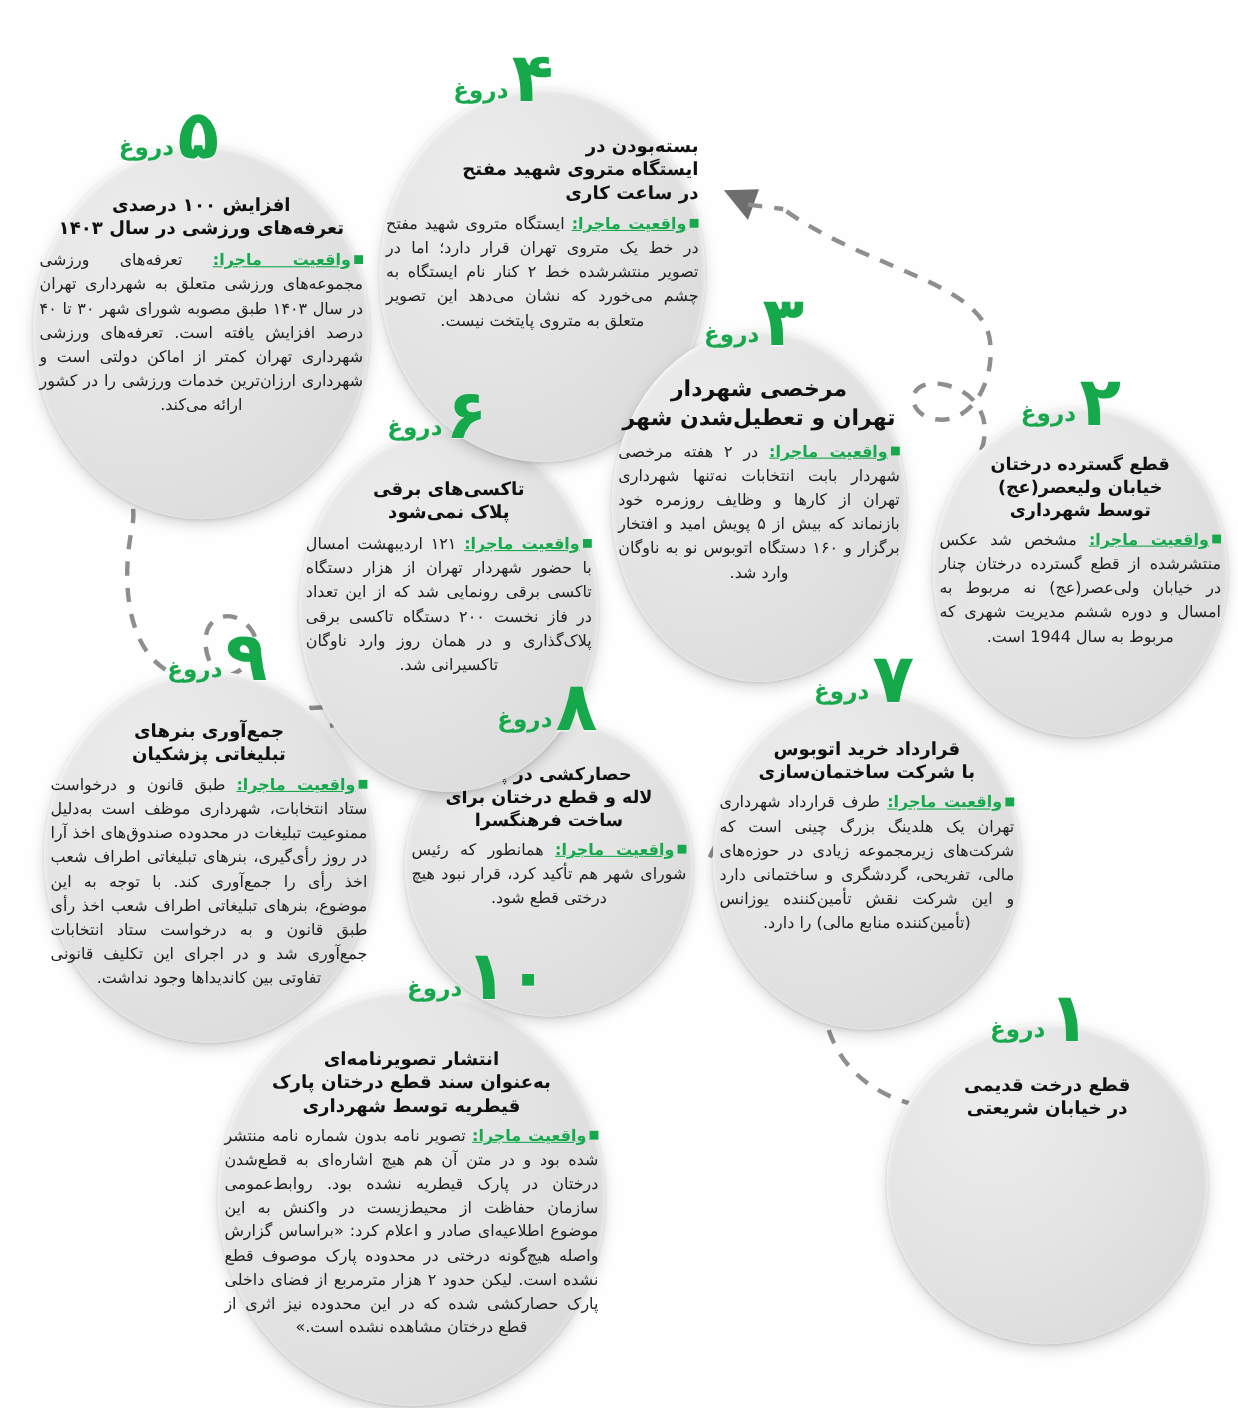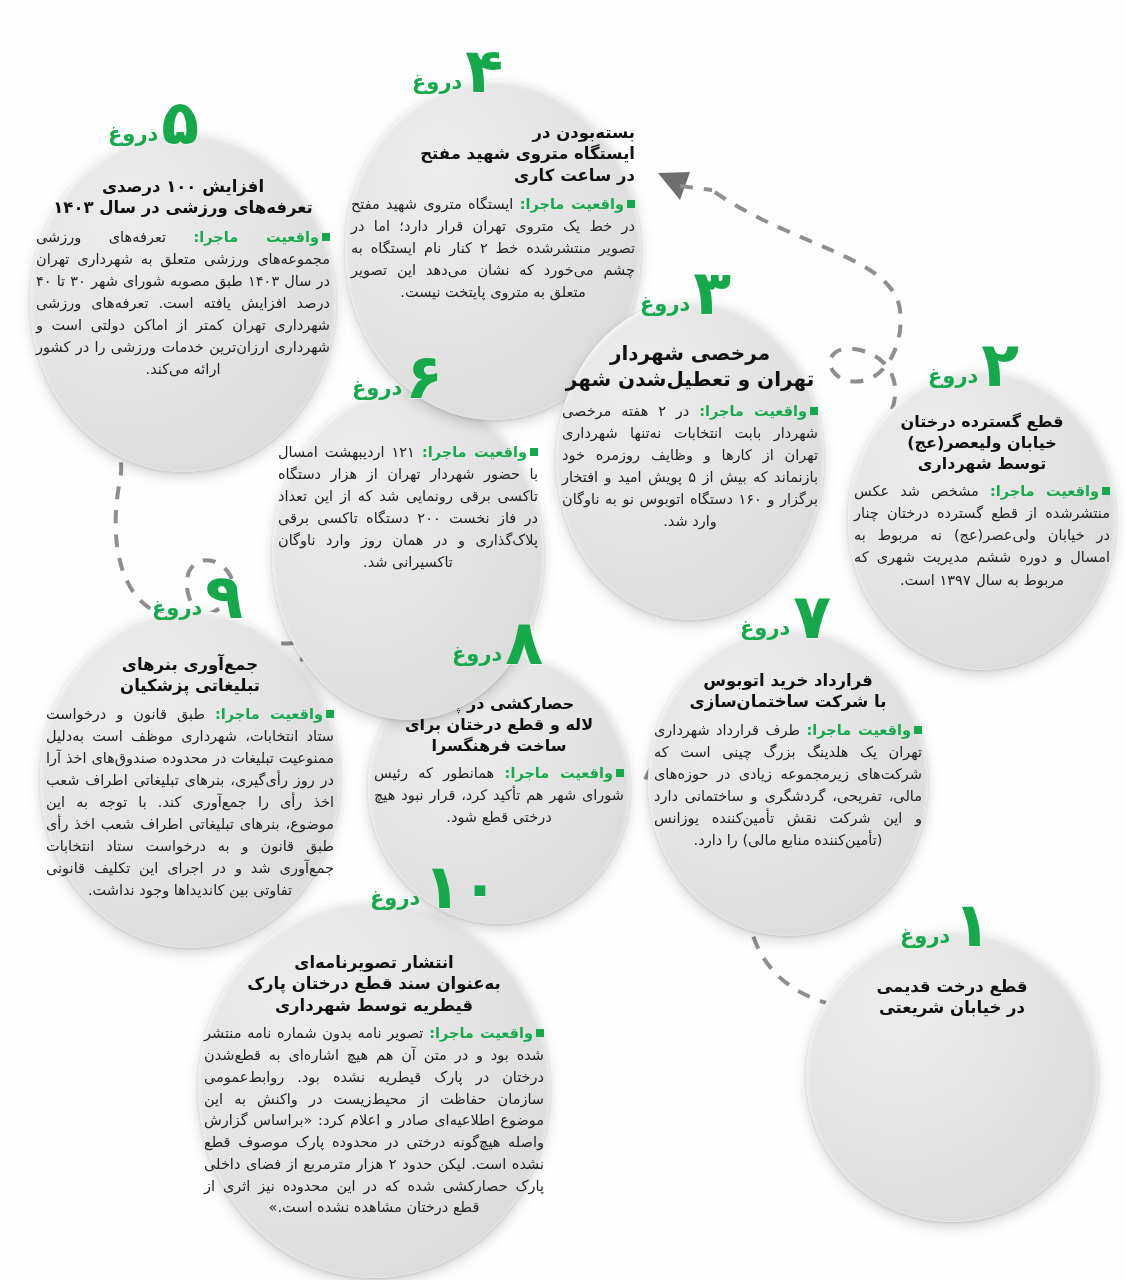--- a/index.html
+++ b/index.html
@@ -57,21 +57,21 @@
   .title{
     font-weight:bold;color:#111;
     line-height:1.3;
     padding:0 6px;
   }
   .body{
     color:#222;line-height:1.52;
     text-align:justify;text-align-last:center;
     padding:0 6px;
   }
-  .lead{color:#16a94c;font-weight:bold;white-space:nowrap;}
+  .lead{color:#16a94c;font-weight:bold;white-space:nowrap;text-decoration:underline;}
   .sq{display:inline-block;width:8px;height:8px;background:#16a94c;
       margin-left:3px;vertical-align:1px;}
 
   
   .b1 {left:806px;top:930px;width:292px;height:292px;padding-top:46px;}
   .b1 .title{font-size:16.5px;}
   .b1 .body{font-size:14.5px;margin-top:7px;}
 
   .b2 {left:848px;top:370px;width:268px;height:300px;padding-top:42px;}
   .b2 .title{font-size:16px;}
@@ -185,20 +185,21 @@
       <div class="body"><span class="sq"></span><span class="lead">واقعیت ماجرا:</span> <span>طرف قرارداد شهرداری تهران یک هلدینگ بزرگ چینی است که شرکت‌های زیرمجموعه زیادی در حوزه‌های مالی، تفریحی، گردشگری و ساختمانی دارد و این شرکت نقش تأمین‌کننده یوزانس (تأمین‌کننده منابع مالی) را دارد.</span></div>
     </div>
   </div>
   <div class="badge bg7">
     <span class="num">۷</span>
     <span class="word">دروغ</span>
   </div>
 
   <div class="bubble b6">
     <div class="inner">
+      <div class="title">تاکسی‌های برقی<br>پلاک نمی‌شود</div>
       <div class="body"><span class="sq"></span><span class="lead">واقعیت ماجرا:</span> <span>۱۲۱ اردیبهشت امسال با حضور شهردار تهران از هزار دستگاه تاکسی برقی رونمایی شد که از این تعداد در فاز نخست ۲۰۰ دستگاه تاکسی برقی پلاک‌گذاری و در همان روز وارد ناوگان تاکسیرانی شد.</span></div>
     </div>
   </div>
   <div class="badge bg6">
     <span class="num">۶</span>
     <span class="word">دروغ</span>
   </div>
 
   <div class="bubble b5">
     <div class="inner">
@@ -229,21 +230,21 @@
     </div>
   </div>
   <div class="badge bg3">
     <span class="num">۳</span>
     <span class="word">دروغ</span>
   </div>
 
   <div class="bubble b2">
     <div class="inner">
       <div class="title">قطع گسترده درختان<br>خیابان ولیعصر(عج)<br>توسط شهرداری</div>
-      <div class="body"><span class="sq"></span><span class="lead">واقعیت ماجرا:</span> <span>مشخص شد عکس منتشرشده از قطع گسترده درختان چنار در خیابان ولی‌عصر(عج) نه مربوط به امسال و دوره ششم مدیریت شهری که مربوط به سال ۱۳۹۷ است.</span></div>
+      <div class="body"><span class="sq"></span><span class="lead">واقعیت ماجرا:</span> <span>مشخص شد عکس منتشرشده از قطع گسترده درختان چنار در خیابان ولی‌عصر(عج) نه مربوط به امسال و دوره ششم مدیریت شهری که مربوط به سال 1944 است.</span></div>
     </div>
   </div>
   <div class="badge bg2">
     <span class="num">۲</span>
     <span class="word">دروغ</span>
   </div>
 
   <div class="bubble b1">
     <div class="inner">
       <div class="title">قطع درخت قدیمی<br>در خیابان شریعتی</div>

